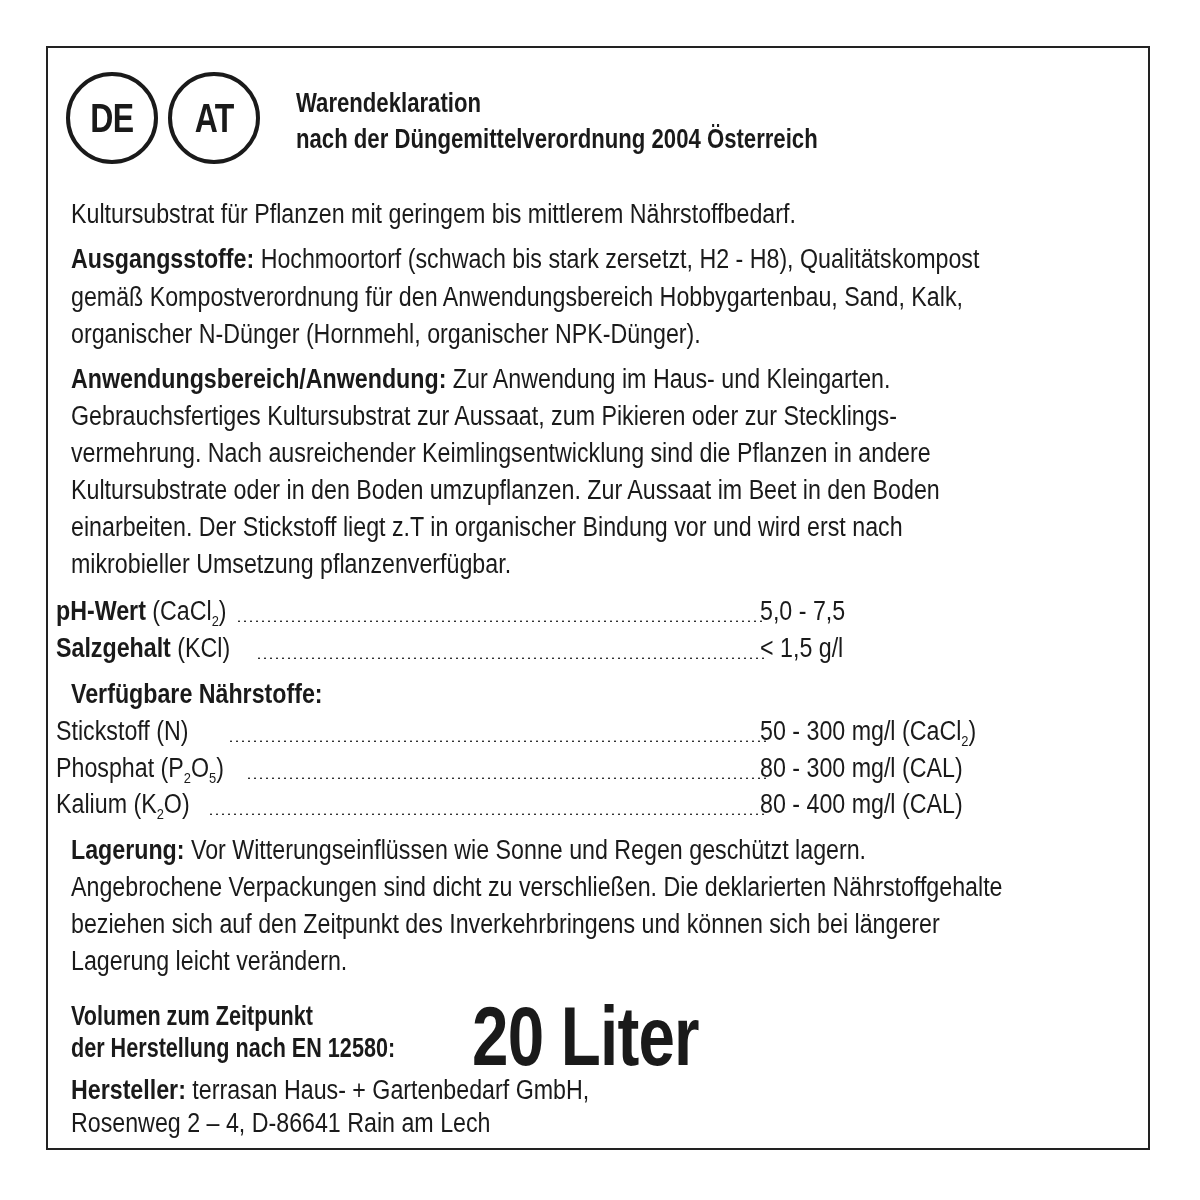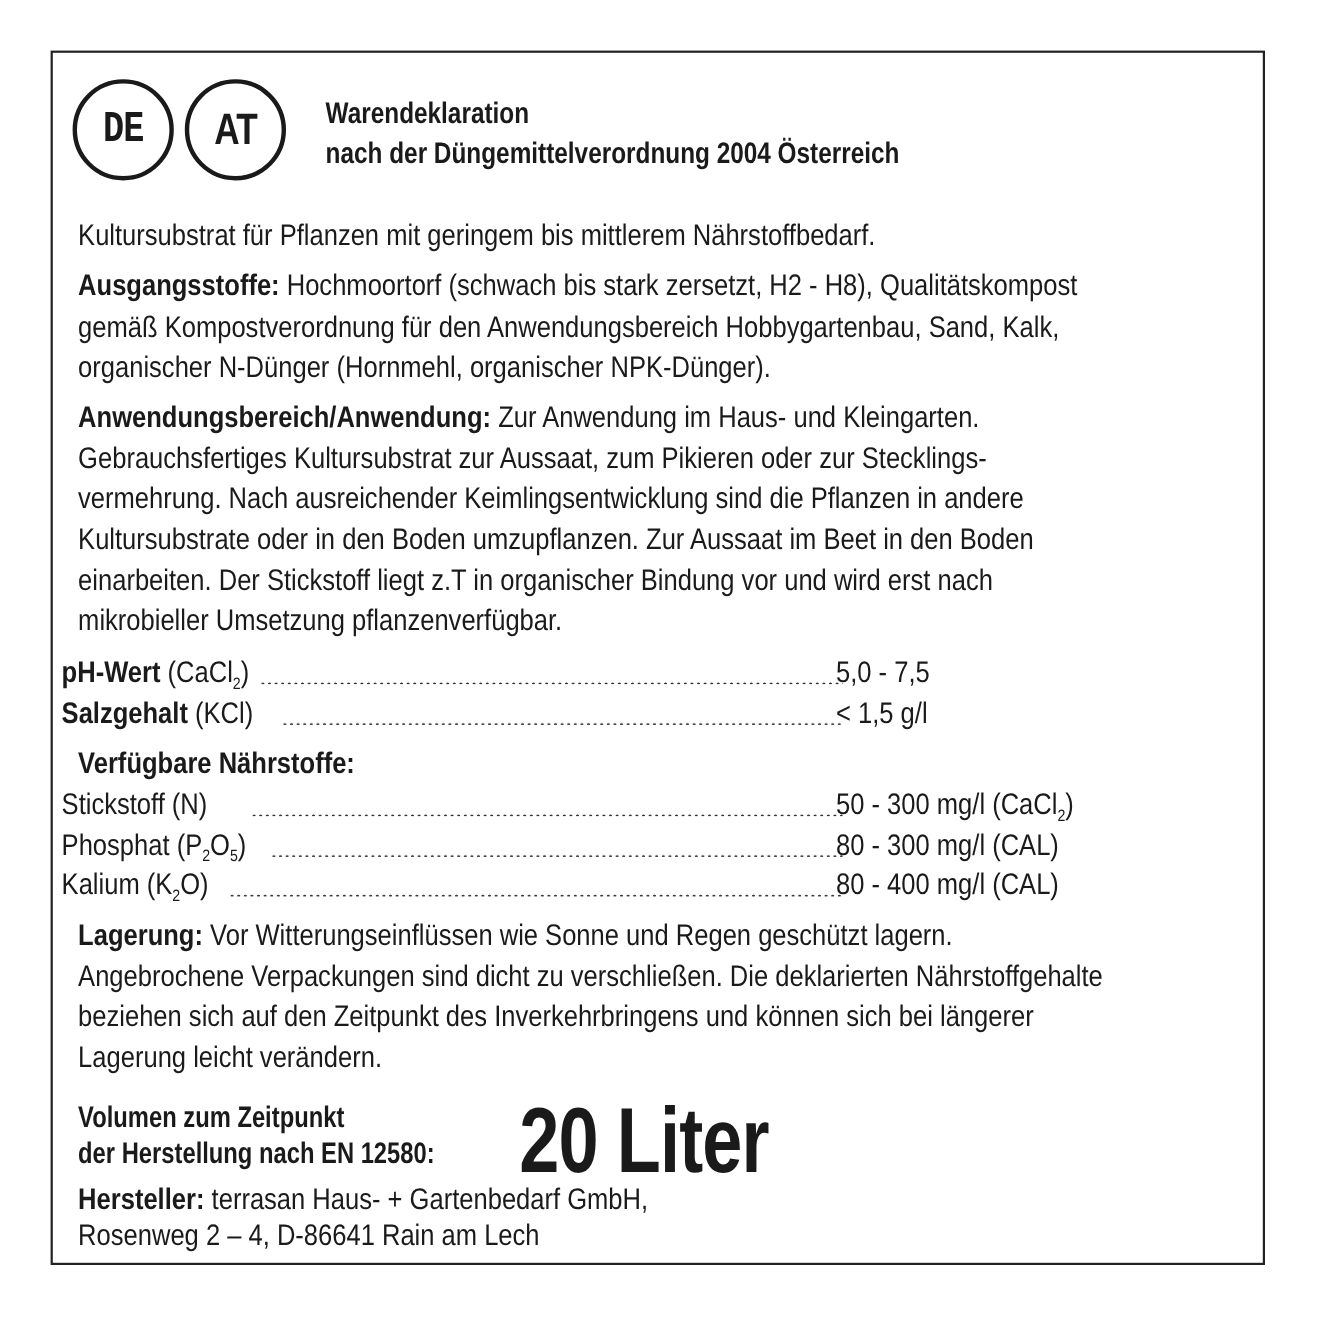--- a/index.html
+++ b/index.html
@@ -3,21 +3,21 @@
 <meta charset="utf-8">
 <style>
   html, body { margin: 0; padding: 0; background: #ffffff; }
   body { width: 1200px; height: 1200px; position: relative; overflow: hidden;
          font-family: "Liberation Sans Narrow", "Liberation Sans", sans-serif; color: #1a1a1a; }
   .frame { position: absolute; left: 46px; top: 46px; width: 1104px; height: 1104px;
            border: 2px solid #222; box-sizing: border-box; }
   .badge { position: absolute; top: 72px; width: 92px; height: 92px; border: 4px solid #1a1a1a;
            border-radius: 50%; box-sizing: border-box; display: flex; align-items: center; justify-content: center; }
   .badge span { font-weight: bold; font-size: 40px; letter-spacing: -1px; transform: scaleX(0.8); display: inline-block; }
-  .badge.de { left: 66px; font-family: Liberation Mono, monospace; }
+  .badge.de { left: 66px; }
   .badge.at { left: 168px; align-items: center; }
   .title { position: absolute; left: 296px; font-weight: bold; font-size: 27px; transform: scaleX(0.82); transform-origin: left top; white-space: nowrap; }
   .t1 { top: 88px; }
   .t2 { top: 124px; }
   .line { position: absolute; left: 71px; font-size: 27px; white-space: nowrap; transform: scaleX(0.86); transform-origin: left top; line-height: 37px; }
   b { font-weight: bold; }
   .row { position: absolute; left: 56px; width: 1000px; font-size: 27px; height: 37px; line-height: 37px; white-space: nowrap; }
   .row .lbl { position: absolute; left: 0; transform: scaleX(0.86); transform-origin: left top; }
   .row .dots { position: absolute; height: 2px; top: 27px; right: 290px;
                background-image: radial-gradient(circle, #333 1px, transparent 1.2px); background-size: 6px 3px; }

